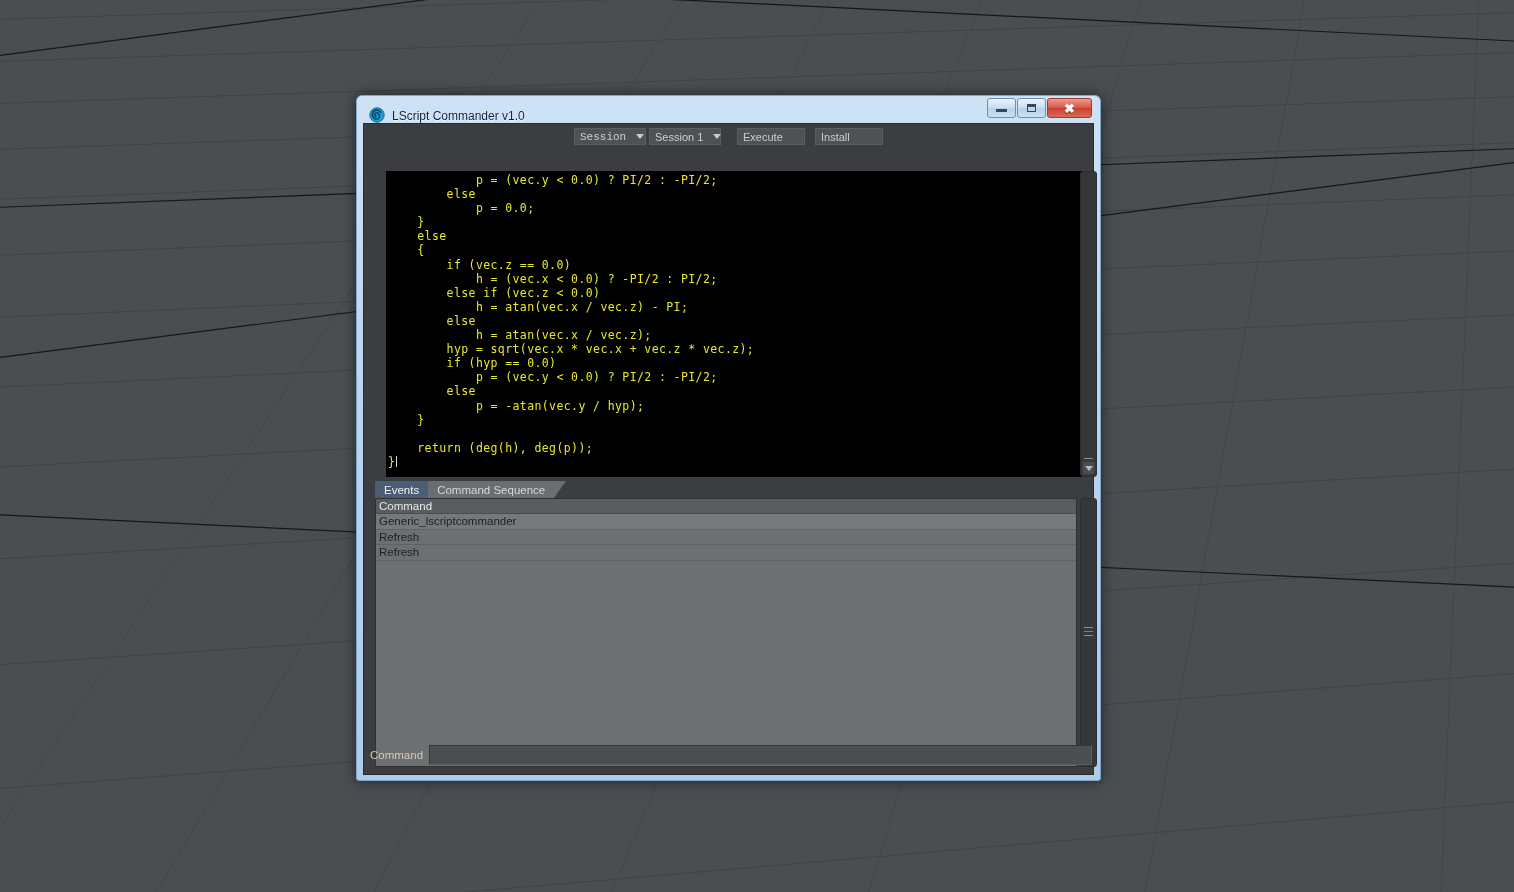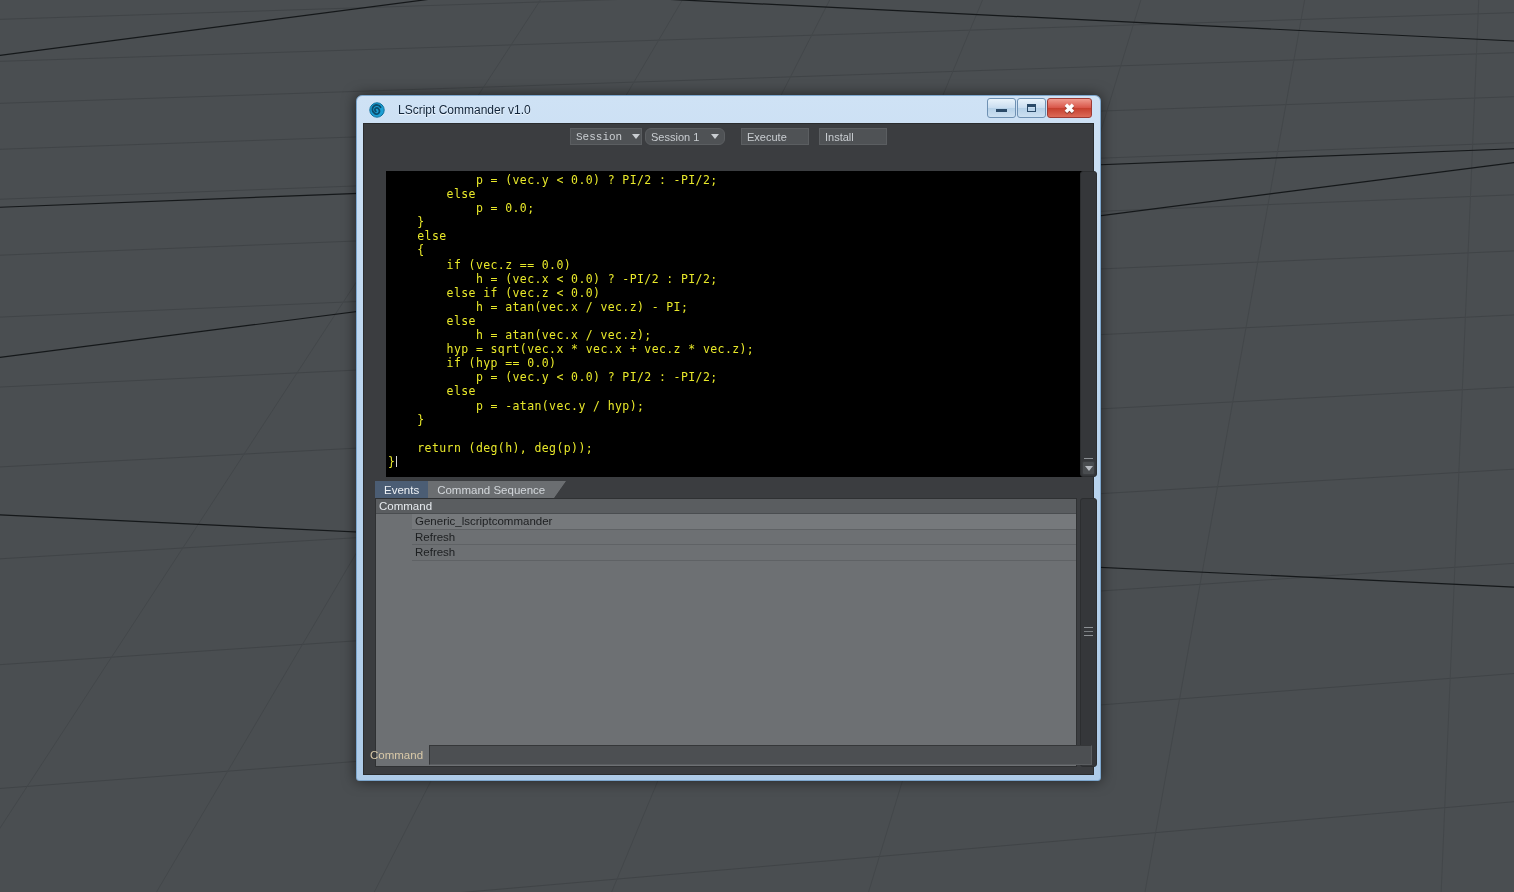--- a/index.html
+++ b/index.html
@@ -31,24 +31,23 @@
     border: 1px solid #7ca6cd;
     border-radius: 6px 6px 3px 3px;
     box-shadow: 0 0 14px rgba(0,0,0,0.55);
     padding: 0 6px 6px 6px;
   }
 
   
   #titlebar {
     height: 27px;
     display: flex;
-    align-items: center;
+    align-items: flex-end;
     padding: 0 2px 0 6px;
     position: relative;
-    gap: 6px;
   }
   #app-icon {
     width: 16px; height: 16px;
     margin-right: 7px;
     flex: 0 0 auto;
     position: relative;
   }
   #title-text {
     font-size: 12px;
     color: #10243a;
@@ -112,21 +111,21 @@
     white-space: nowrap;
   }
   .tb-dd { gap: 10px; justify-content: space-between; }
   .dd-arrow {
     width: 0; height: 0;
     border-left: 4px solid transparent;
     border-right: 4px solid transparent;
     border-top: 5px solid #c9cdd1;
   }
   #dd-session { width: 72px; font-family: Liberation Mono, monospace; }
-  #dd-session1 { width: 80px; border-radius: 6px; }
+  #dd-session1 { width: 72px; }
   #btn-execute { width: 68px; margin-left: 13px; }
   #btn-install { width: 68px; margin-left: 7px; }
 
   
   #editor-wrap {
     position: absolute;
     left: 22px; top: 47px;
     width: 702px; height: 306px;
     background: #000000;
     overflow: hidden;
@@ -231,21 +230,20 @@
   }
   .list-row {
     height: 15.5px;
     color: #1d1f21;
     font-size: 11.5px;
     display: flex; align-items: center;
     padding-left: 3px;
     border-bottom: 1px solid #5f6265;
     background: #6d7073;
     cursor: default;
-    margin-left: 36px;
   }
   .list-row.first { background: #76797c; }
 
   
   #cmdbar {
     position: absolute;
     left: 6px; bottom: 8px;
     width: 722px; height: 22px;
     display: flex;
     align-items: center;

